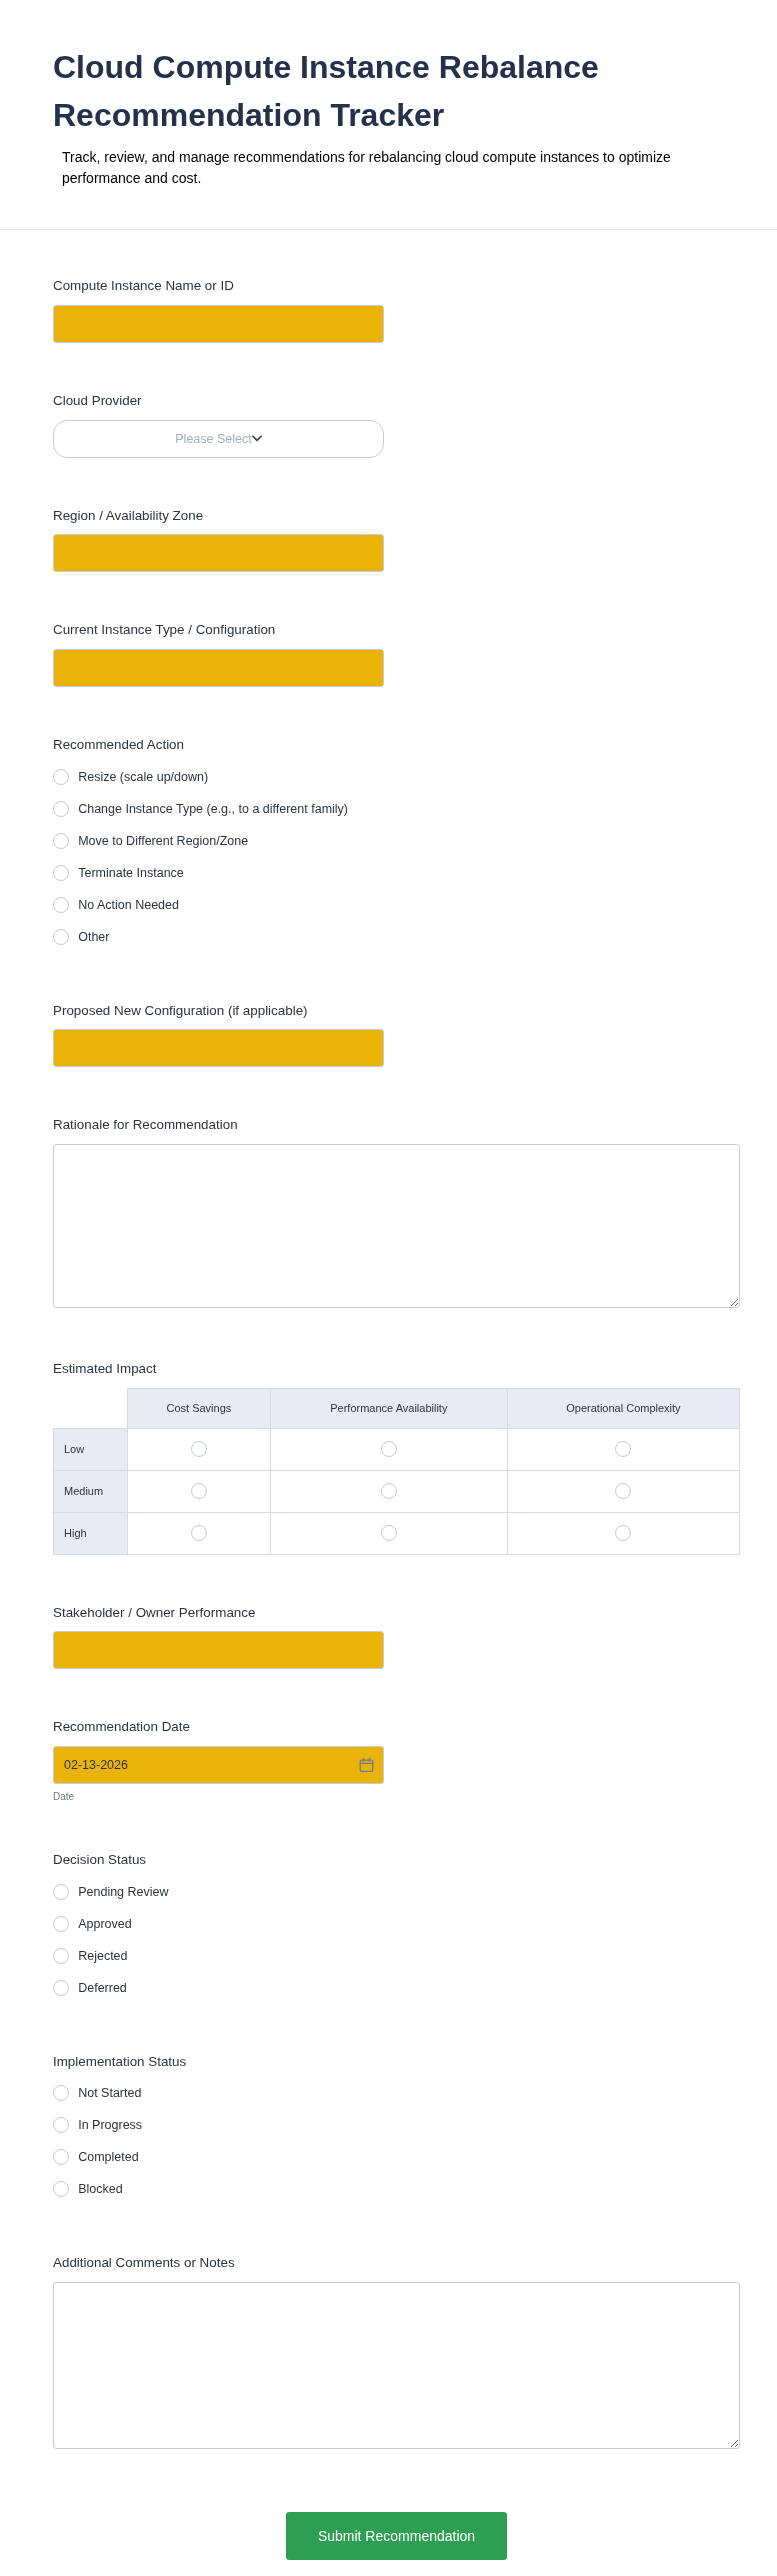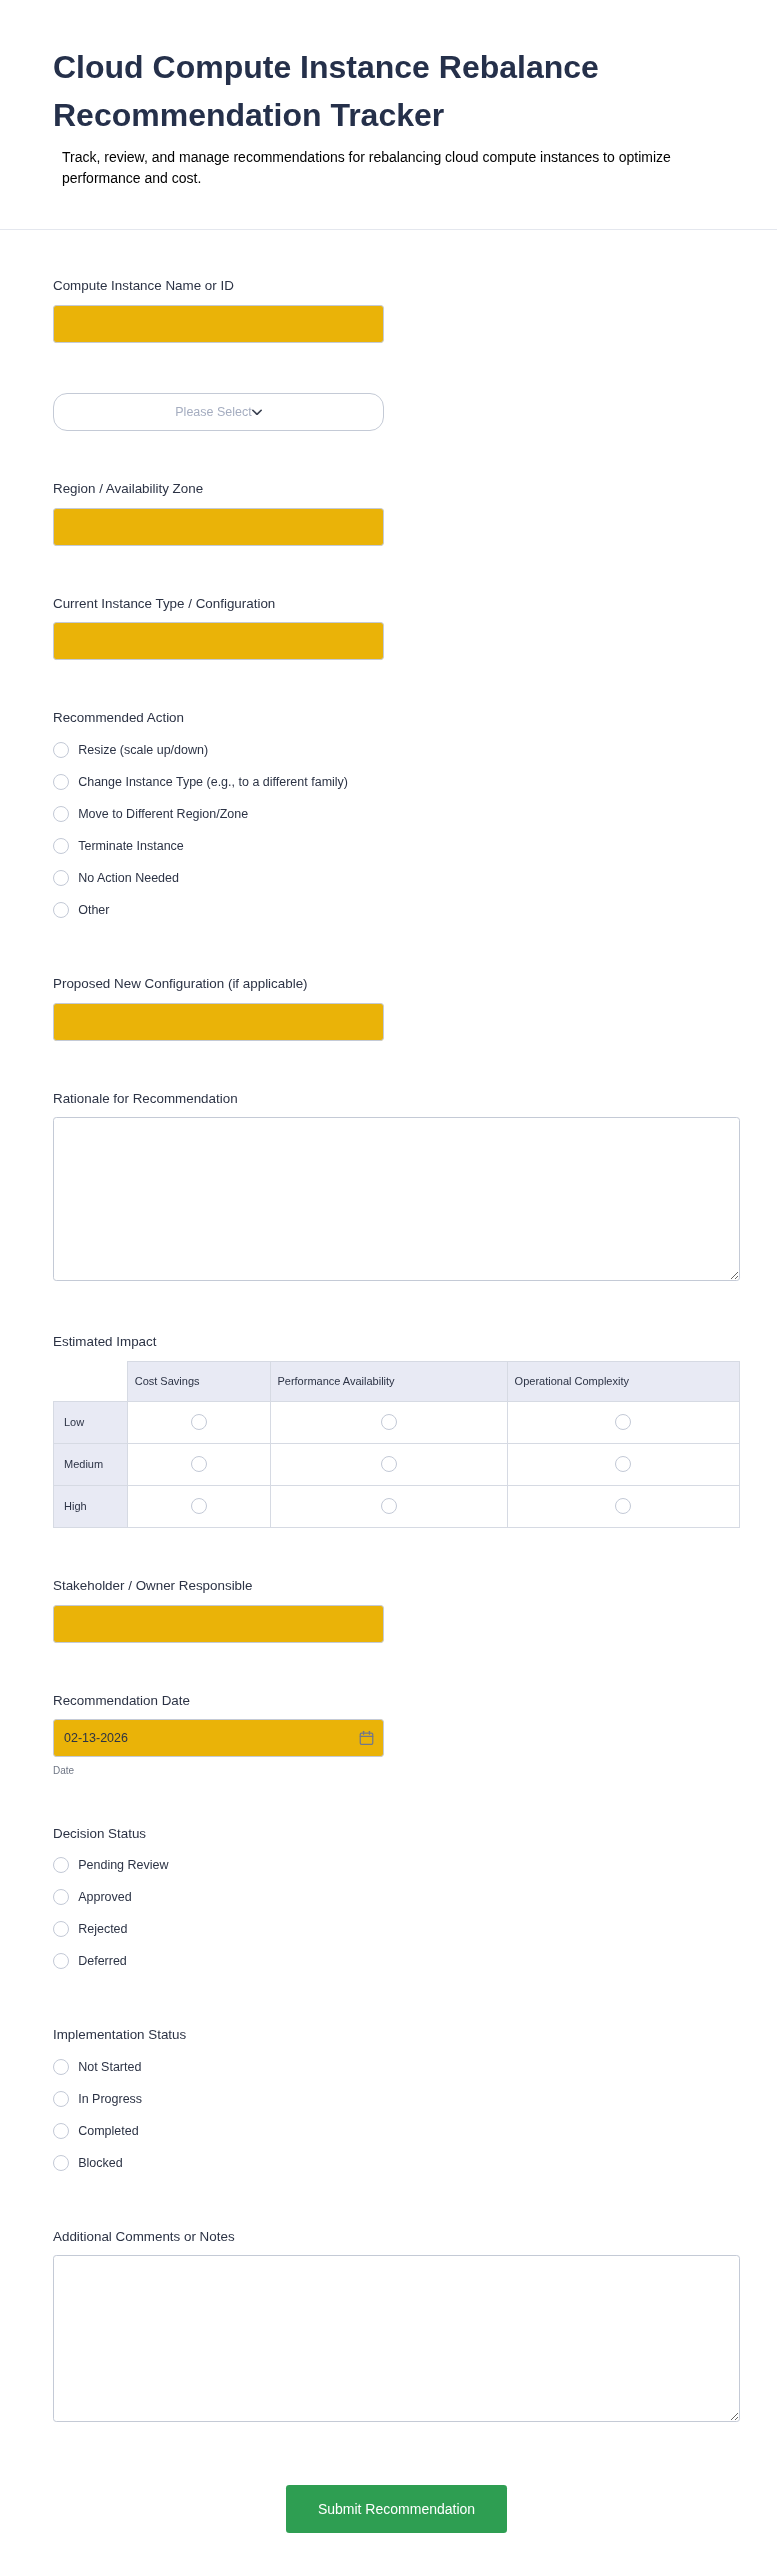--- a/index.html
+++ b/index.html
@@ -112,21 +112,21 @@
   }
   .matrix th, .matrix td {
     border: 0.8px solid #d6dae3;
     font-size: 11px;
     font-weight: 400;
     color: #2c3345;
   }
   .matrix thead th {
     background: #e8eaf4;
     height: 40px;
-    text-align: left;
+    text-align: center;
     padding: 0 6.7px;
   }
   .matrix thead th.corner { background: #fff; border: none; }
   .matrix tbody th.rowhead {
     background: #e8eaf4;
     width: 74px;
     text-align: left;
     padding: 0 10px;
     font-weight: 400;
   }
@@ -175,20 +175,21 @@
   </header>
 
   <div class="form-body">
 
     <div class="field">
       <label class="flabel">Compute Instance Name or ID</label>
       <input type="text" class="tinput" value="" style="">
     </div>
 
     <div class="field">
+      <label class="flabel">Cloud Provider</label>
       <div class="select">
         <span class="placeholder">Please Select</span>
         <span class="chev">
           <svg width="10" height="6.7" viewBox="0 0 12 8">
               <polyline points="1,1.5 6,6.5 11,1.5" fill="none" stroke="#3b4252" stroke-width="2" stroke-linecap="round" stroke-linejoin="round"></polyline>
             </svg>
         </span>
       </div>
     </div>
 
@@ -270,21 +271,21 @@
             <th class="rowhead">High</th>
             <td><span class="radio-circle"></span></td>
             <td><span class="radio-circle"></span></td>
             <td><span class="radio-circle"></span></td>
           </tr>
         </tbody>
       </table>
     </div>
 
     <div class="field">
-      <label class="flabel">Stakeholder / Owner Responsible</label>
+      <label class="flabel">Stakeholder / Owner Performance</label>
       <input type="text" class="tinput" value="" style="">
     </div>
 
     <div class="field">
       <label class="flabel">Recommendation Date</label>
       <div class="date-wrap">
         <input type="text" class="tinput date-input" value="02-13-2026" style="">
         <span class="cal-icon">
           <svg width="15" height="15" viewBox="0 0 18 18" fill="none" stroke="#70778c" stroke-width="1.5" stroke-linecap="round">
             <rect x="1.5" y="3" width="15" height="13.5" rx="1.5"></rect>

